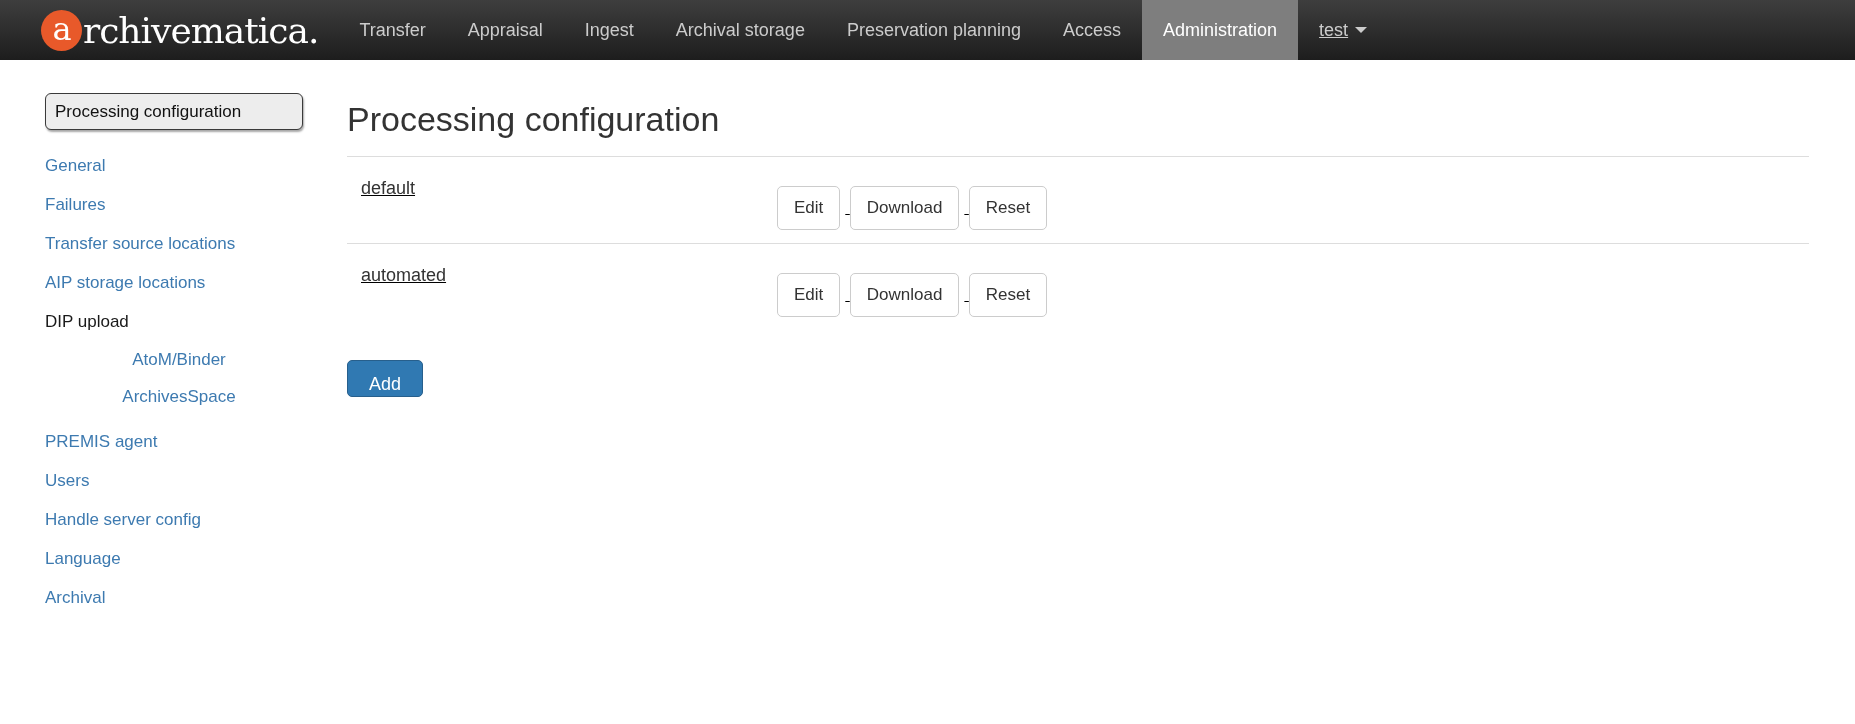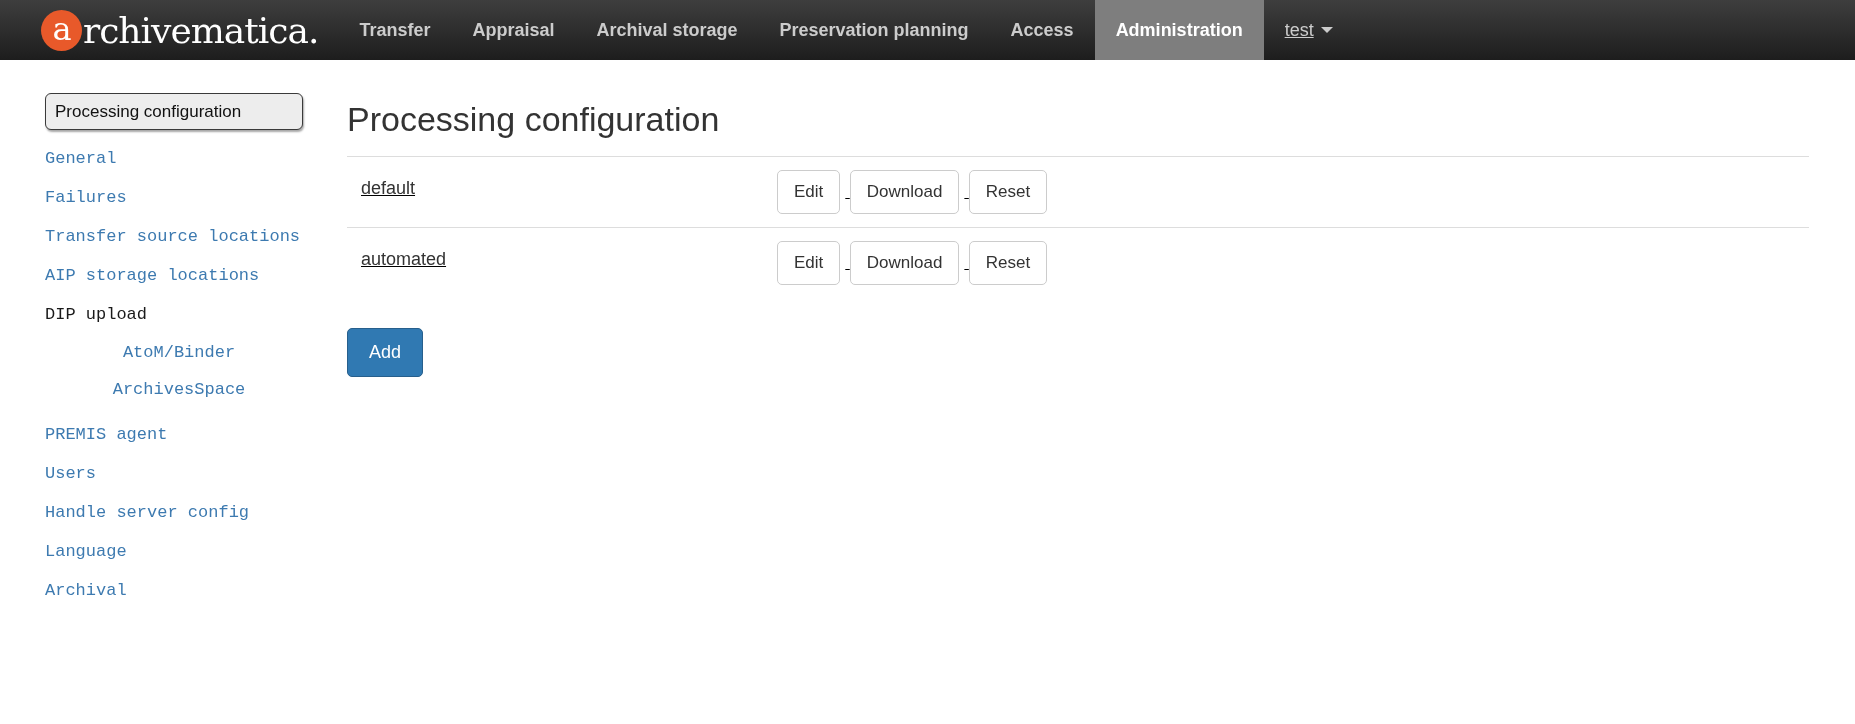--- a/index.html
+++ b/index.html
@@ -29,21 +29,21 @@
   .a-circle {
     width: 41px; height: 41px; border-radius: 50%;
     background: #e8592a; color: #fff;
     display: inline-flex; align-items: center; justify-content: center;
     font-size: 32px; margin-right: 1px; padding-bottom: 3px;
   }
   .nav-items { display: flex; align-items: stretch; list-style: none; margin: 0; padding: 0; }
   .nav-item {
     display: flex; align-items: center;
     padding: 0 21px; color: #cccccc; font-size: 18px;
-    cursor: pointer; white-space: nowrap; font-weight: bold;
+    cursor: pointer; white-space: nowrap;
   }
   .nav-item.active { background: #7e7e7e; color: #ffffff; }
   .user-menu { display: flex; align-items: center; padding: 0 21px; color: #cccccc; font-size: 18px; cursor: pointer; text-decoration: underline; }
   .caret-down {
     display: inline-block; margin-left: 7px;
     width: 0; height: 0;
     border-left: 6px solid transparent; border-right: 6px solid transparent;
     border-top: 6px solid #cccccc;
   }
 
@@ -52,21 +52,21 @@
   .side-active-box {
     width: 258px; height: 37px;
     background: #ededed;
     border: 1px solid #3a3a3a; border-radius: 6px;
     box-shadow: 1px 2px 2px rgba(0,0,0,0.35);
     display: flex; align-items: center;
     padding-left: 9px;
     font-size: 17px; color: #111111;
     cursor: pointer;
   }
-  .side-list { list-style: none; margin: 9px 0 0 0; padding: 0; font-family: Liberation Mono, monospace; }
+  .side-list { list-style: none; margin: 16px 0 0 0; padding: 0; }
   .side-list li { height: 39px; display: flex; align-items: center; font-size: 17px; }
   .side-list li.sub { height: 37px; padding-left: 10px; justify-content: center; }
   .side-list li.gap-top { margin-top: 7px; }
   .side-list li a { color: #3d7ab0; text-decoration: none; cursor: pointer; }
   .side-list li.heading { color: #1a1a1a; }
 
   
   .main { position: absolute; left: 347px; top: 96px; width: 1462px; }
   .page-title {
     margin: 0; font-size: 34px; font-weight: normal;
@@ -81,42 +81,44 @@
   .cfg-name { width: 416px; font-size: 18px; color: #333333; padding-top: 8px; }
   .btn {
     display: inline-block;
     height: 44px; line-height: 42px;
     padding: 0 16px; margin-right: 5px;
     background: #ffffff;
     border: 1px solid #cccccc; border-radius: 5px;
     font-family: "Liberation Sans", sans-serif;
     font-size: 17px; color: #333333;
     cursor: pointer;
+    margin-top: 16px;
   }
   .btn-primary {
     margin-top: 30px;
-    height: 49px; line-height: 47px;
+    height: 37px; line-height: 47px;
     padding: 0 21px;
     background: #3079b2;
     border: 1px solid #275f8c; border-radius: 5px;
     color: #ffffff; font-size: 18px;
     cursor: pointer;
   }
 </style>
 </head>
 <body>
 
 <div class="navbar">
   <div class="brand">
     <span class="a-circle">a</span>
       <span>rchivematica.</span>
   </div>
   <ul class="nav-items">
     <li class="nav-item">Transfer</li>
     <li class="nav-item">Appraisal</li>
+    <li class="nav-item">Ingest</li>
     <li class="nav-item">Archival storage</li>
     <li class="nav-item">Preservation planning</li>
     <li class="nav-item">Access</li>
     <li class="nav-item active">Administration</li>
   </ul>
   <div class="user-menu">
     <span>test</span>
     <span class="caret-down"></span>
   </div>
 </div>

